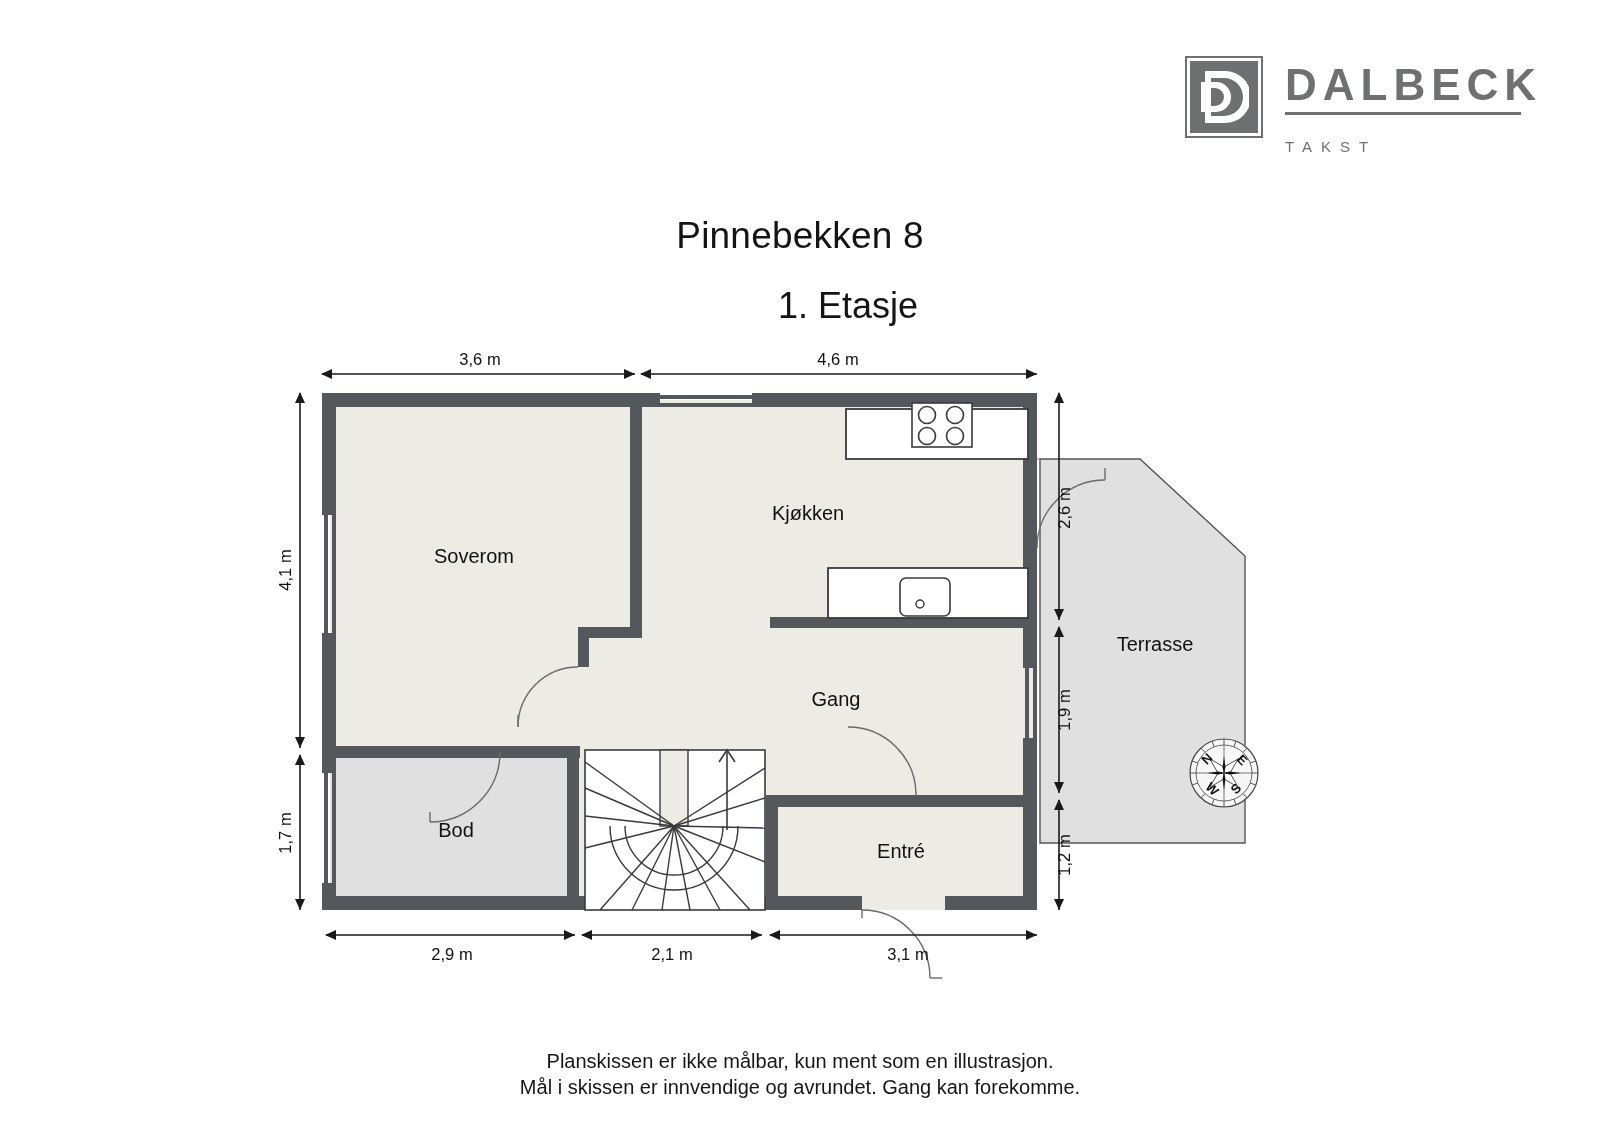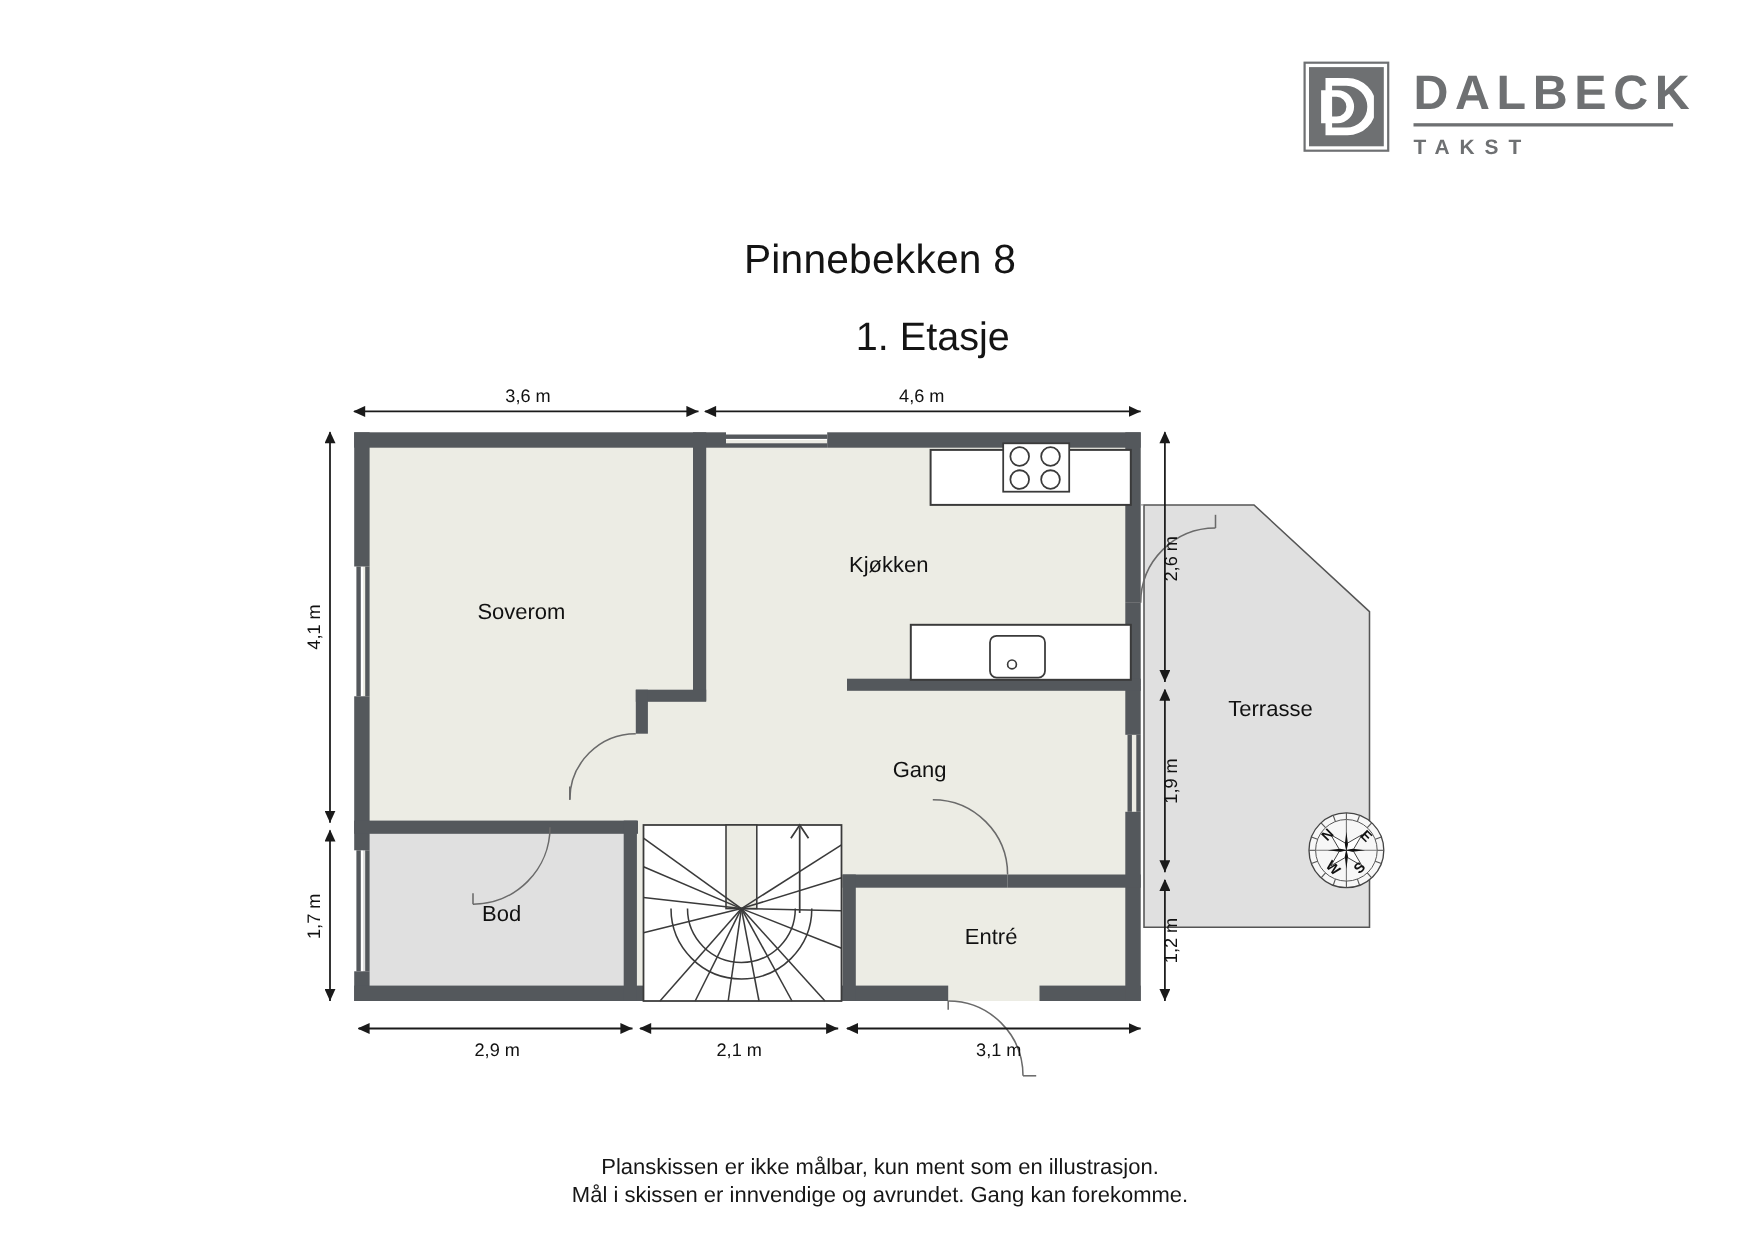--- a/index.html
+++ b/index.html
@@ -62,25 +62,25 @@
     line-height: 50px;
     white-space: nowrap;
   }
   #logo-rule {
     height: 3px;
     background: #6e7072;
     width: 236px;
     margin-top: 2px;
   }
   #logo-sub {
-    font-size: 19px;
-    font-weight: bold;
+    font-size: 15px;
+    font-weight: normal;
     letter-spacing: 9px;
     color: #6e7072;
-    margin-top: 9px;
+    margin-top: 23px;
     white-space: nowrap;
   }
 
   
   #title-main {
     position: absolute;
     left: 0; top: 215px;
     width: 1600px;
     text-align: center;
     font-size: 37px;

